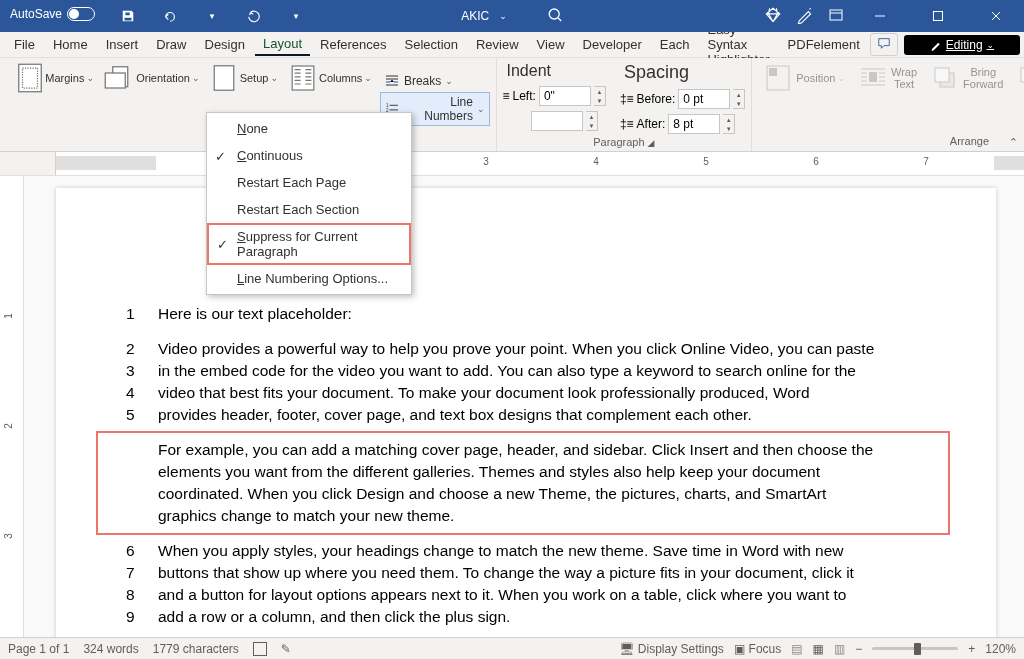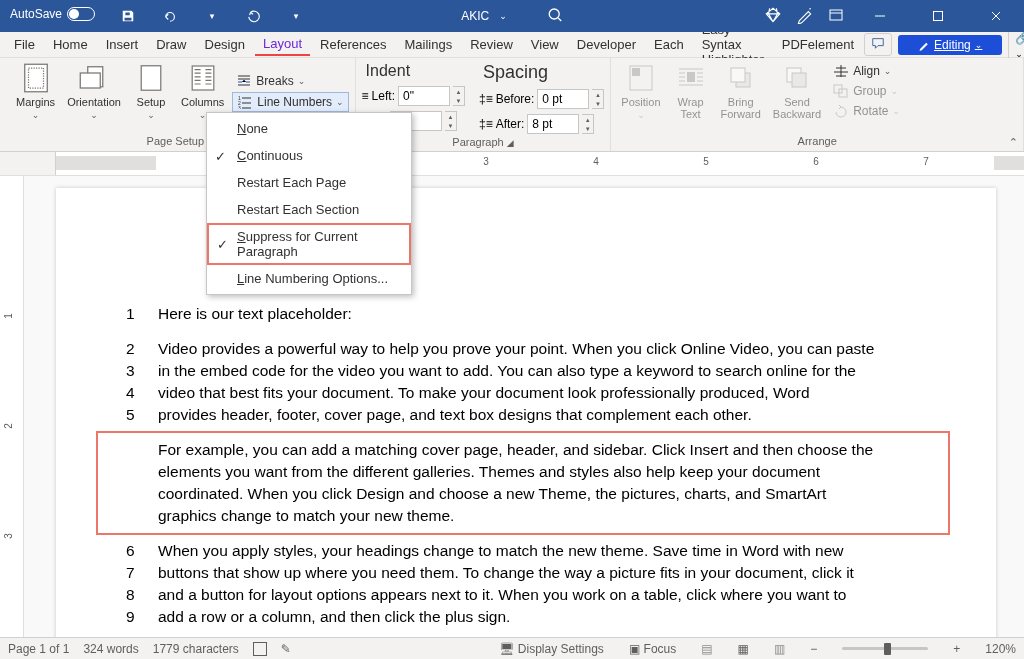--- a/index.html
+++ b/index.html
@@ -12,30 +12,30 @@
 .autosave-toggle::after { content: ""; width: 10px; height: 10px; background: #fff; border-radius: 50%; position: absolute; left: 1px; top: 1px; }
 .titlebar-left { display: flex; align-items: flex-start; gap: 24px; }
 .qat-btn { width: 18px; height: 18px; display: flex; align-items: center; justify-content: center; fill: #fff; color: #fff; }
 .title-center { position: absolute; left: 50%; transform: translateX(-50%); display: flex; align-items: center; gap: 10px; }
 .titlebar-right { margin-left: auto; display: flex; align-items: center; gap: 14px; margin-right: 6px; }
 .win-btn { width: 44px; height: 32px; display: flex; align-items: center; justify-content: center; cursor: pointer; }
 
 
 .menubar { height: 26px; background: #f3f2f1; display: flex; align-items: center; font-size: 13px; padding: 0 6px; gap: 2px; border-bottom: 1px solid #e1dfdd; }
 .menubar-item { padding: 3px 8px; color: #323130; cursor: pointer; }
-.menubar-item.active { color: #6d28d9; border-bottom: 2px solid #ef4444; }
+.menubar-item.active { color: #14532d; border-bottom: 2px solid #0f172a; }
 .menubar-right { margin-left: auto; display: flex; align-items: center; gap: 6px; }
-.editing-btn { background: #1d4ed8; color: #fff; padding: 3px 20px; border-radius: 3px; font-size: 12px; display: flex; align-items: center; gap: 4px; text-decoration: underline; }
+.editing-btn { background: #000000; color: #fff; padding: 3px 26px; border-radius: 3px; font-size: 12px; display: flex; align-items: center; gap: 4px; text-decoration: underline; }
 
 
 .ribbon { height: 94px; background: #f3f2f1; display: flex; border-bottom: 1px solid #d2d0ce; position: relative; }
 .ribbon-group { display: flex; flex-direction: column; padding: 2px 6px; border-right: 1px solid #e1dfdd; position: relative; }
 .ribbon-group-content { flex: 1; display: flex; align-items: flex-start; gap: 4px; }
 .ribbon-group-label { font-size: 11px; color: #605e5c; text-align: center; padding: 2px 0; display:flex; justify-content:center; align-items:flex-end; gap:3px;}
-.ribbon-big-btn { display: flex; flex-direction: column; align-items: center; justify-content: center; padding: 2px 4px; font-size: 11px; color: #323130; gap: 2px; min-width: 44px; text-align: center; cursor: pointer; }
+.ribbon-big-btn { display: flex; align-items: center; justify-content: center; padding: 2px 4px; font-size: 11px; color: #323130; gap: 2px; min-width: 44px; text-align: center; cursor: pointer; }
 .ribbon-big-btn.disabled { opacity: 0.5; cursor: default; }
 .ribbon-icon-box { width: 32px; height: 32px; display: flex; align-items: center; justify-content: center; }
 .ribbon-small-row { display: flex; align-items: center; gap: 4px; font-size: 12px; color: #323130; padding: 2px 4px; cursor: pointer; }
 .ribbon-small-row.selected { border: 1px solid #a2b8da; background: #e3ecfa; text-align: right; }
 .ribbon-stack { display: flex; flex-direction: column; gap: 2px; }
 .ribbon-input { width: 52px; height: 20px; border: 1px solid #c8c6c4; font-size: 12px; padding: 0 4px; background: #fff; }
 .spinner { width: 12px; height: 20px; display: flex; flex-direction: column; border: 1px solid #c8c6c4; border-left: none; }
 .spinner div { flex: 1; display: flex; align-items: center; justify-content: center; font-size: 6px; color: #605e5c; cursor: pointer; }
 .field-row { display: flex; align-items: center; gap: 3px; font-size: 12px; }
 .dialog-launcher { font-size: 9px; color:#605e5c; cursor:pointer;}
@@ -62,21 +62,21 @@
 .vert-num { position: absolute; left: 6px; font-size: 10px; color: #605e5c; transform: translateY(-50%) rotate(-90deg); transform-origin: center; }
 .page { position: absolute; left: 56px; top: 12px; width: 940px; background: #fff; box-shadow: 0 0 4px rgba(0,0,0,0.2); padding: 115px 70px 50px 70px; font-family: Calibri, sans-serif; }
 .line { display: flex; align-items: baseline; font-size: 15.5px; color: #000; line-height: 22px; }
 .line-num { width: 32px; color: #000; }
 .line-text { flex: 1; }
 .para-gap { height: 13px; }
 .highlighted-para { border: 2px solid #ed7669; margin-left: -30px; margin-right: -24px; padding: 6px 22px 6px 60px; margin-top: 5px; margin-bottom: 5px; }
 
 
 .statusbar { position: absolute; left: 0; right: 0; bottom: 0; height: 22px; background: #f3f2f1; border-top: 1px solid #d2d0ce; display: flex; align-items: center; font-size: 12px; color: #605e5c; padding: 0 8px; gap: 14px; }
-.statusbar-right { margin-left: auto; display: flex; align-items: center; gap: 25px; }
+.statusbar-right { margin-left: auto; display: flex; align-items: center; gap: 10px; }
 .zoom-slider { width: 86px; height: 3px; background: #c8c6c4; position: relative; border-radius: 2px; }
 .zoom-thumb { width: 7px; height: 12px; background: #605e5c; position: absolute; left: 48%; top: -4px; border-radius: 1px; }
 .view-btn { opacity: 0.7; cursor: pointer; }
 .view-btn.active { opacity: 1; }
 .small-square { width:14px; height:14px; border:1px solid #605e5c; display:inline-block;}
 </style>
 </head>
 <body>
 
 <div class="titlebar">
@@ -141,21 +141,21 @@
 </div>
 
 <div class="menubar">
   <div class="menubar-item">File</div>
   <div class="menubar-item">Home</div>
   <div class="menubar-item">Insert</div>
   <div class="menubar-item">Draw</div>
   <div class="menubar-item">Design</div>
   <div class="menubar-item active">Layout</div>
   <div class="menubar-item">References</div>
-  <div class="menubar-item">Mailings</div>
+  <div class="menubar-item">Selection</div>
   <div class="menubar-item">Review</div>
   <div class="menubar-item">View</div>
   <div class="menubar-item">Developer</div>
   <div class="menubar-item">Each</div>
   <div class="menubar-item">Easy Syntax Highlighter</div>
   <div class="menubar-item">PDFelement</div>
   <div class="menubar-right">
     <span style="color:#2b579a; border:1px solid #d2d0ce; padding:2px 6px; border-radius:3px;"><svg width="14" height="14" viewBox="0 0 16 16">
           <path fill="none" stroke="#2b579a" d="M2 3h12v8H8l-3 3v-3H2z"></path>
         </svg></span>

